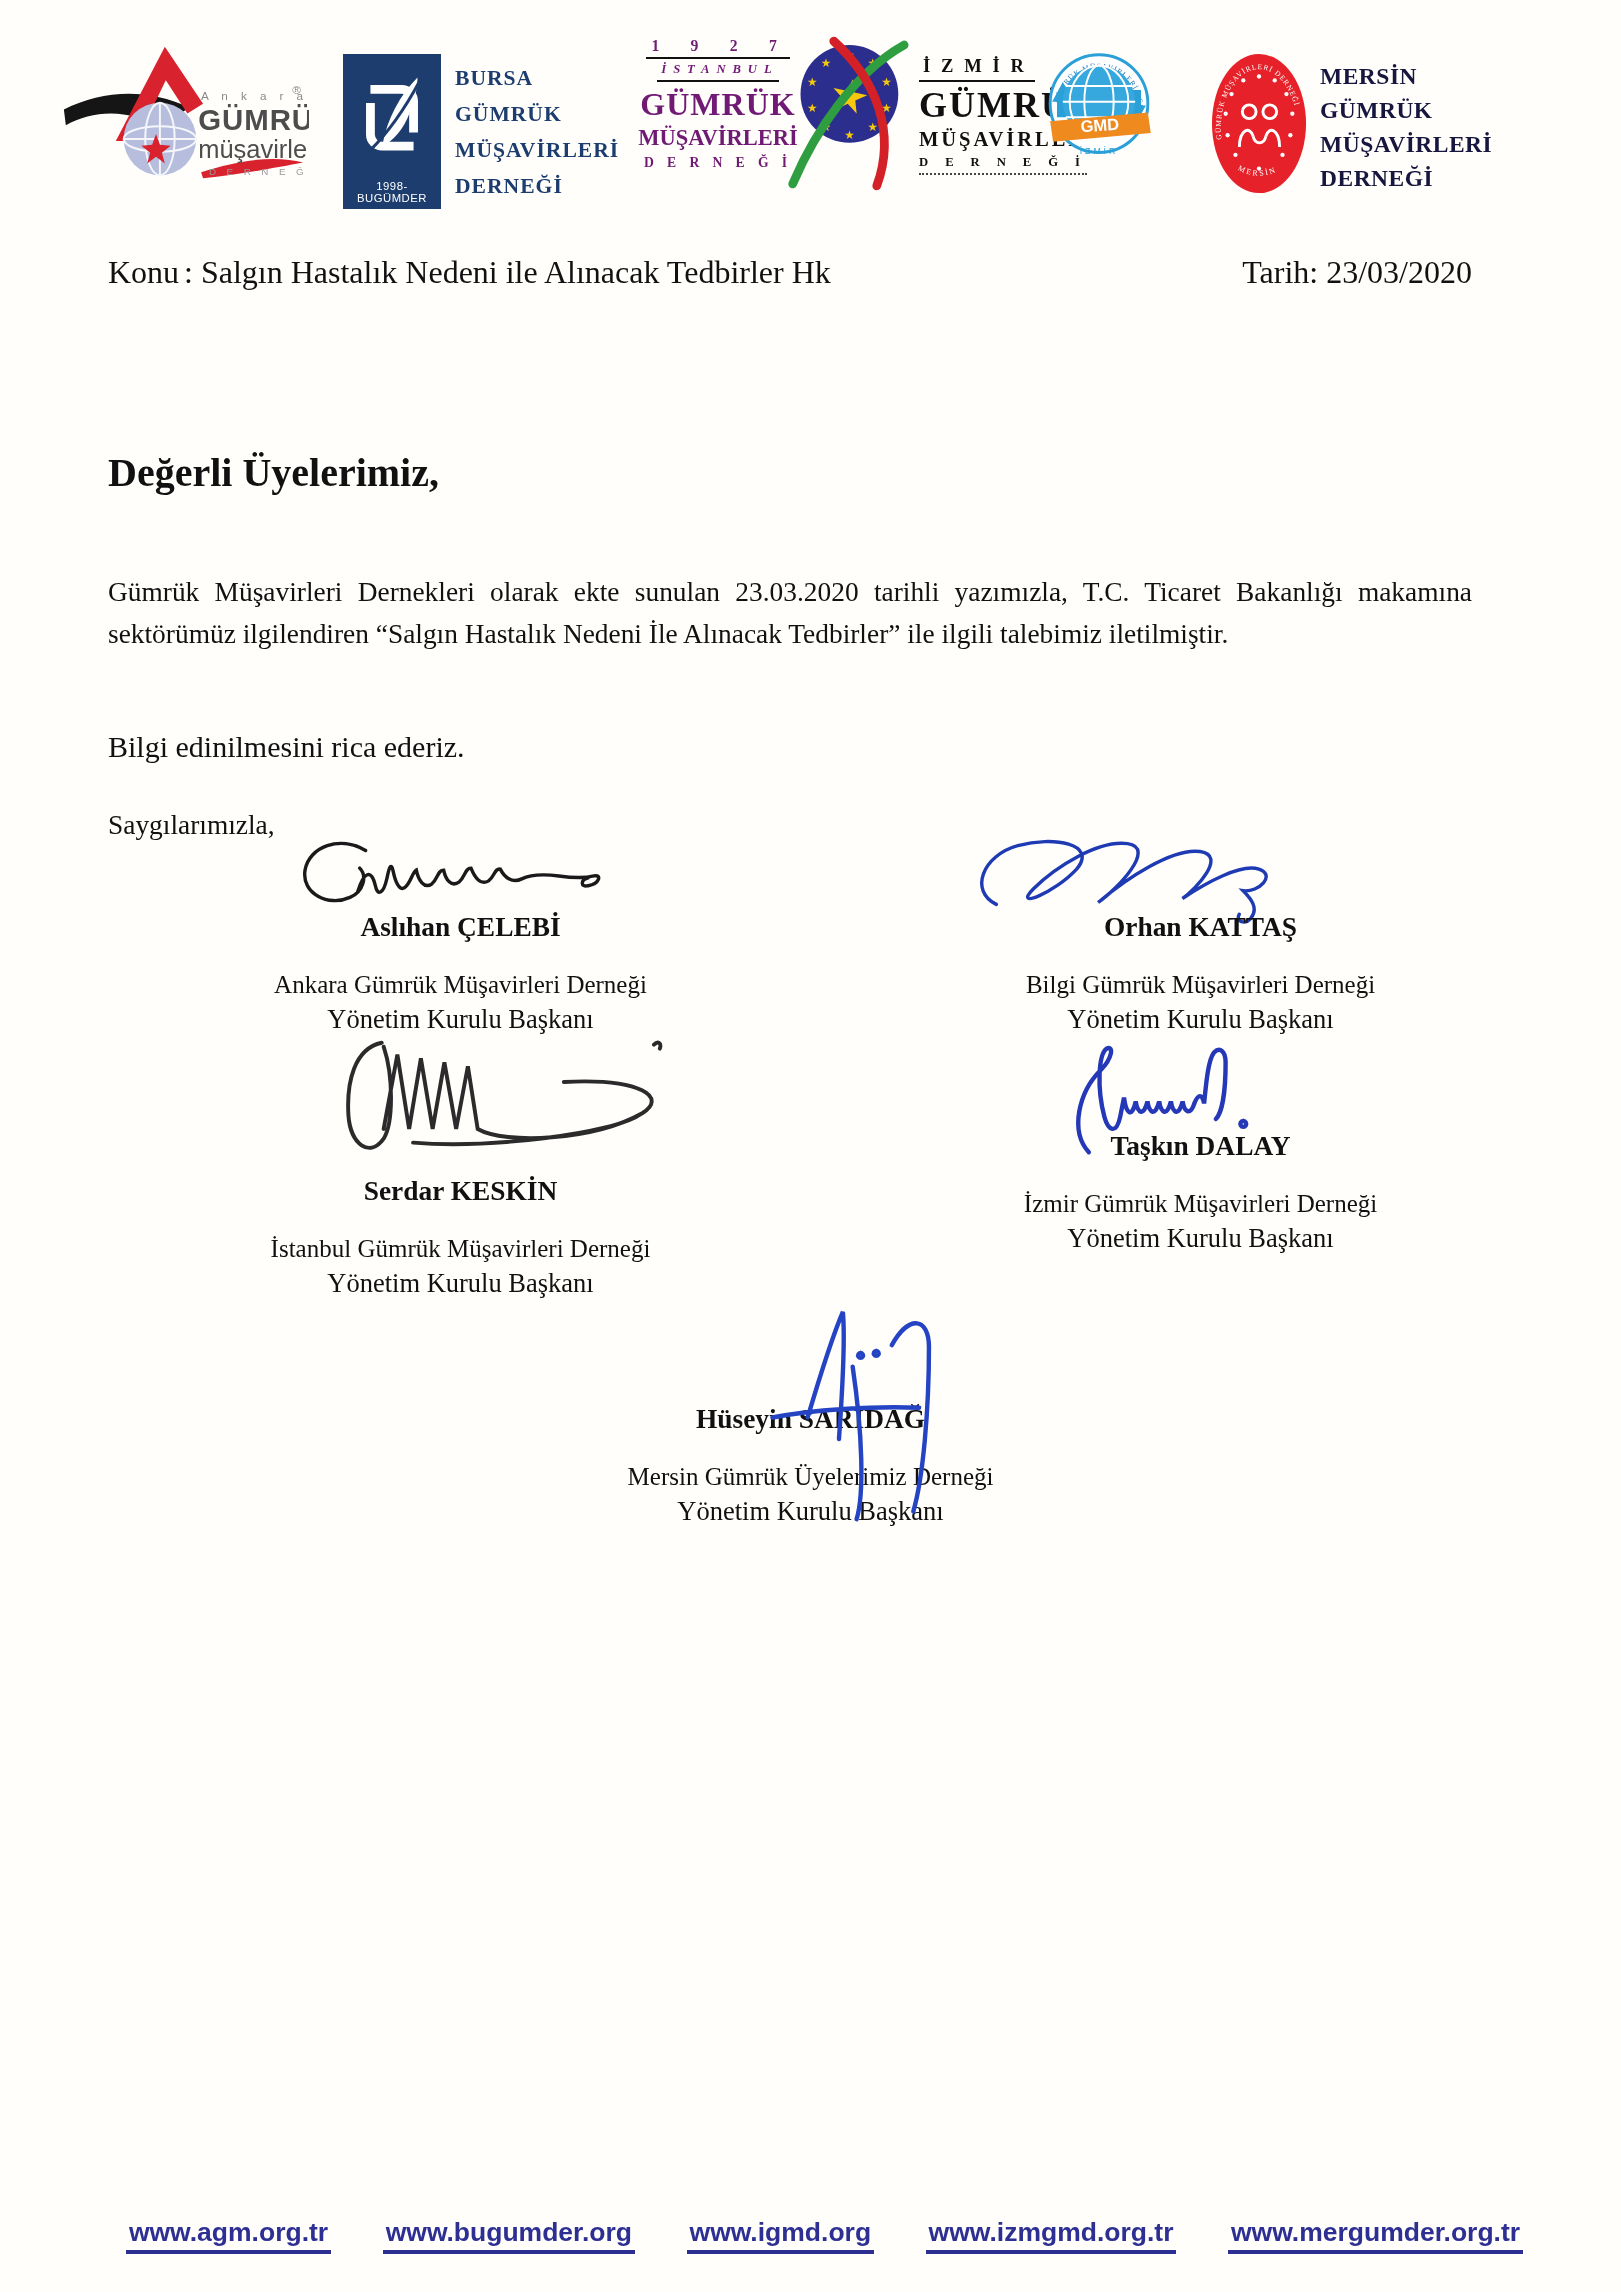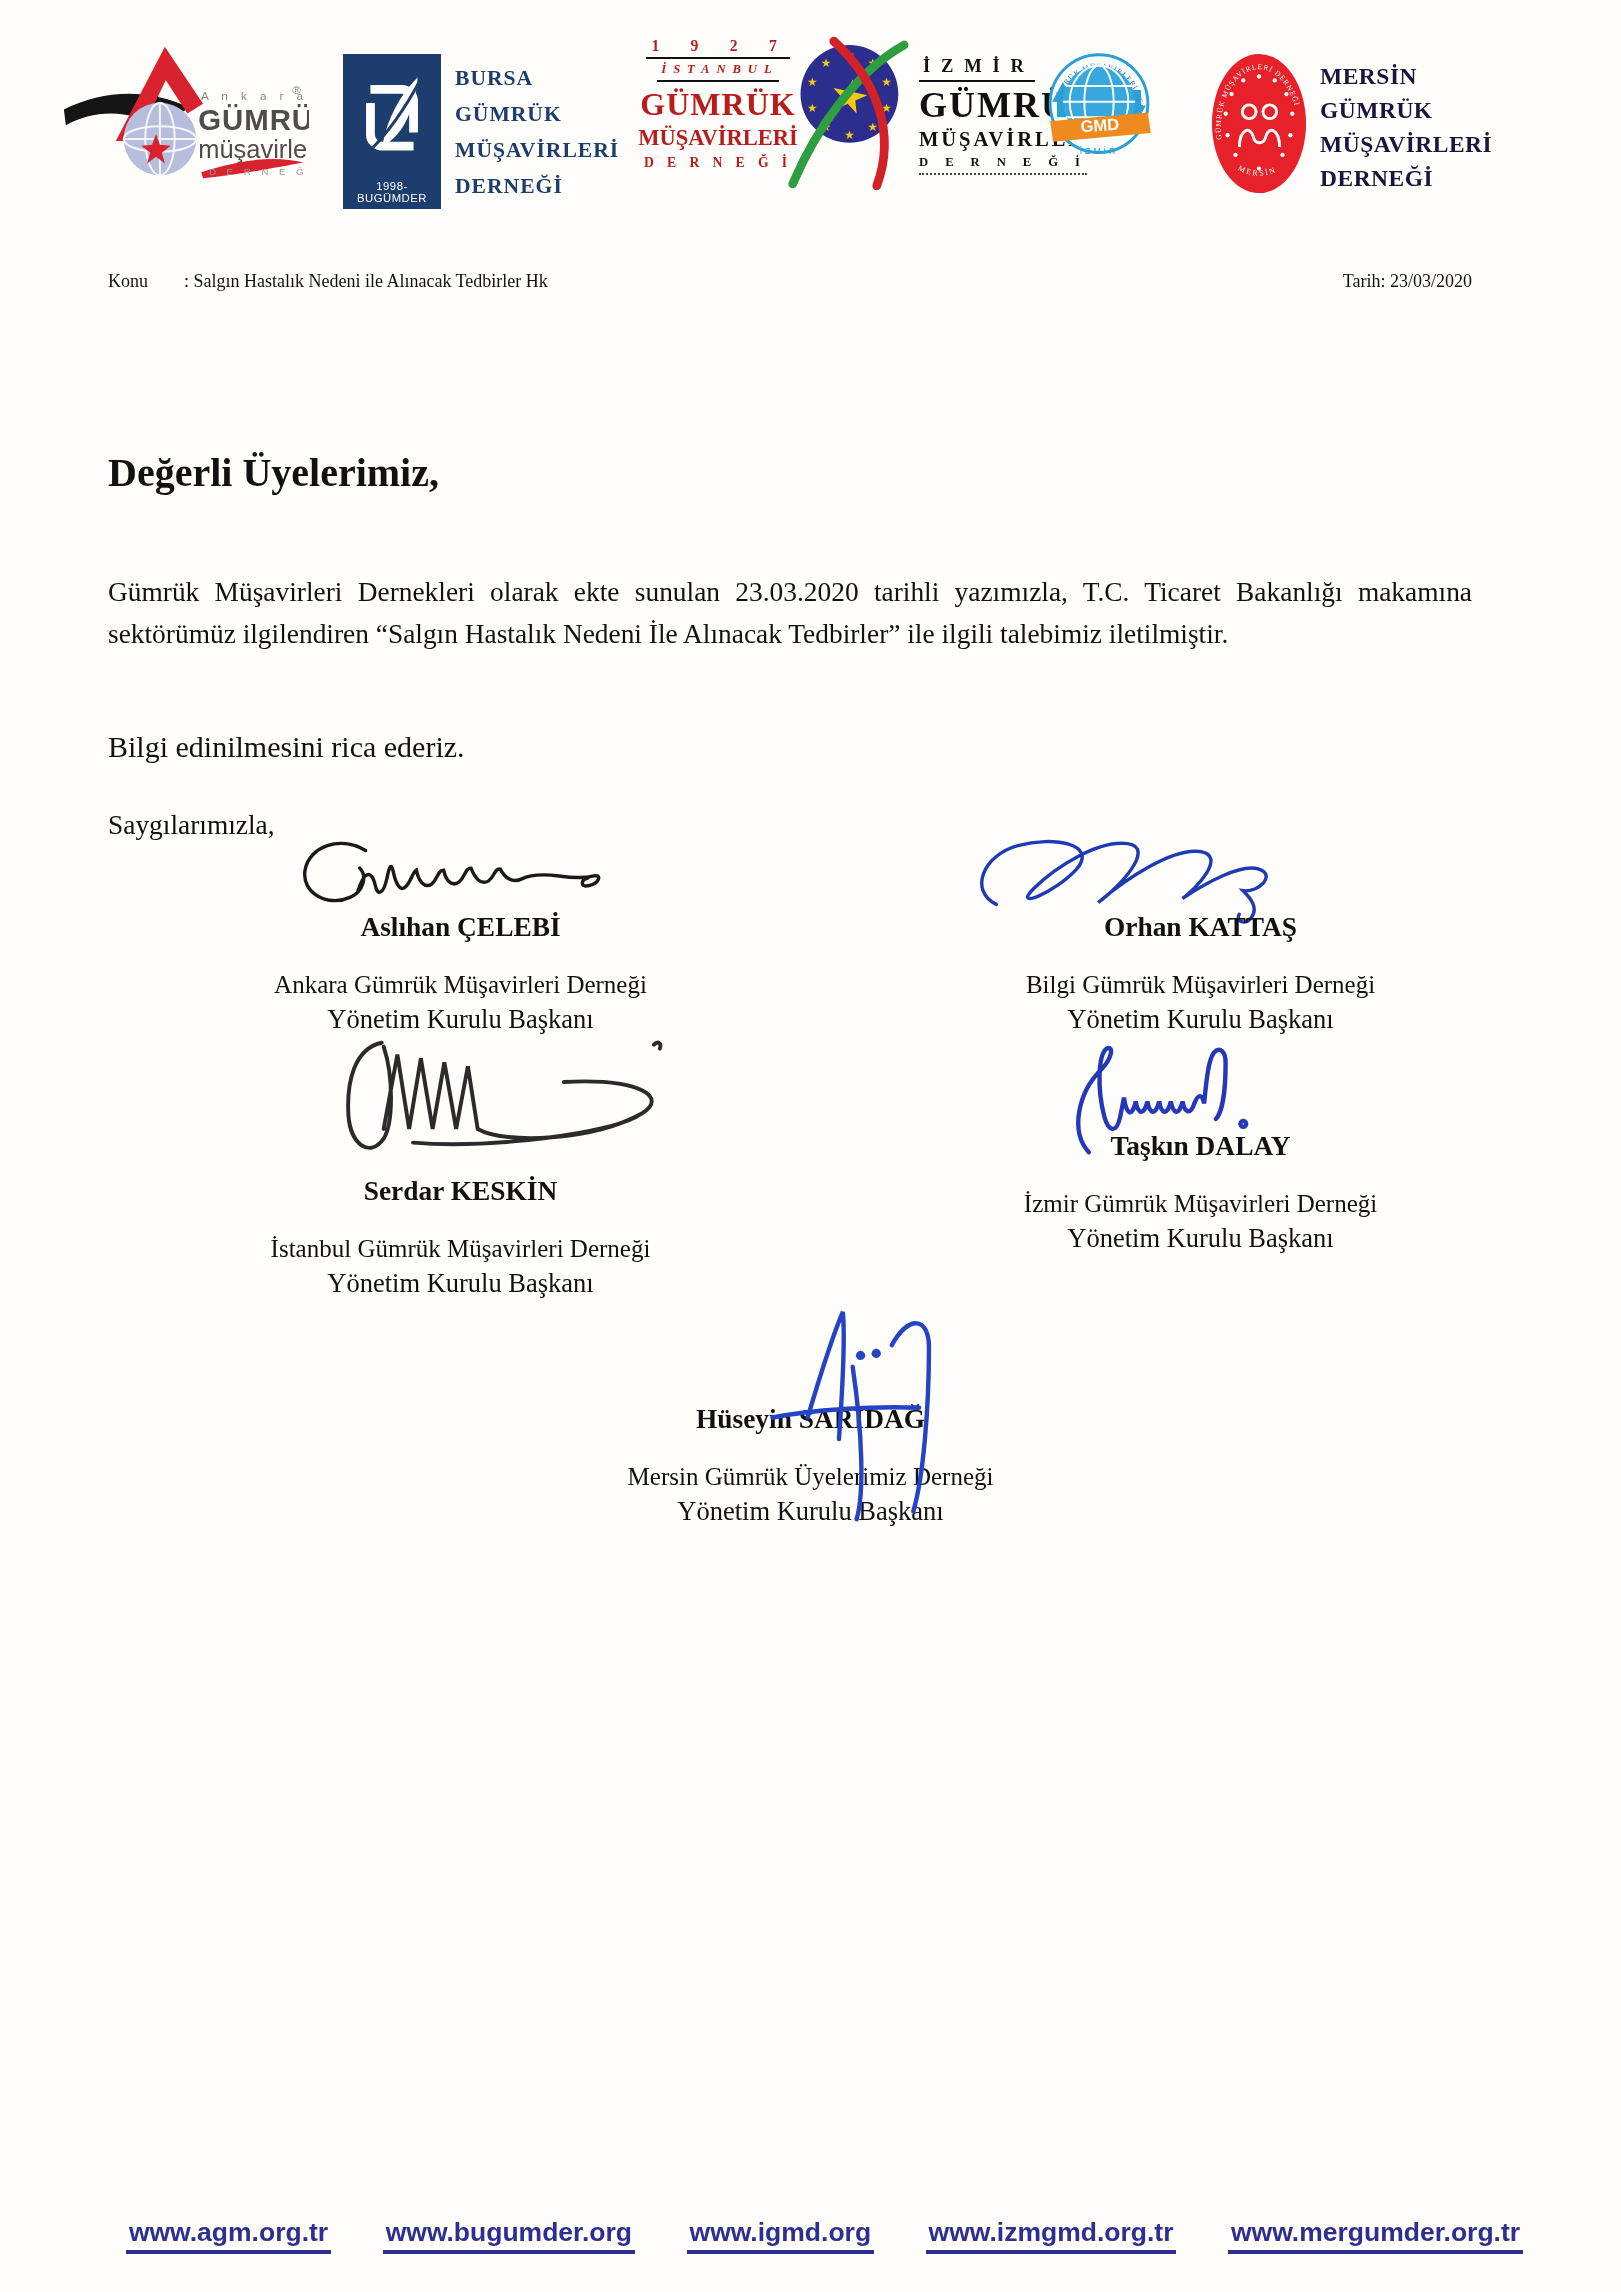--- a/index.html
+++ b/index.html
@@ -6,41 +6,41 @@
   .page{position:relative;width:1621px;height:2293px;margin:0 auto;background:#fffefb;
         font-family:"Liberation Serif",serif;color:#111;overflow:hidden;}
 
   
   .logo{position:absolute;}
   .bursa-square{position:absolute;left:0;top:0;width:98px;height:155px;background:#1c3d6e;}
   .bursa-badge{position:absolute;left:0;bottom:4.9px;width:100%;text-align:center;color:#fff;
                font-family:"Liberation Sans",sans-serif;font-size:11.3px;letter-spacing:0.5px;}
   .bursa-text{position:absolute;left:112px;top:5.9px;color:#1c3d6e;font-weight:600;
               font-size:21.6px;line-height:36px;letter-spacing:1px;}
-  .ist-text{position:absolute;left:0;top:0;width:176px;text-align:center;color:#b91c1c;}
+  .ist-text{position:absolute;left:0;top:0;width:176px;text-align:center;color:#701a75;}
   .ist-1927{font-size:15.7px;font-weight:bold;letter-spacing:13.7px;border-bottom:2px solid #101010;
             display:inline-block;padding:0 0 2px 5.9px;}
   .ist-city{font-size:12.7px;font-weight:bold;letter-spacing:6.9px;border-bottom:2.9px solid #101010;
             display:inline-block;padding:2px 0 2.9px 3.9px;margin-top:1px;font-style:italic;}
   .ist-gumruk{font-size:32px;font-weight:800;letter-spacing:1px;margin-top:3.9px;}
   .ist-mus{font-size:22.5px;font-weight:800;margin-top:2px;}
   .ist-der{font-size:13.7px;font-weight:700;letter-spacing:4.9px;margin-top:3.9px;}
   .izm-text{position:absolute;left:0;top:3.9px;color:#101010;}
   .izm-city{font-size:18.6px;font-weight:bold;letter-spacing:10.8px;border-bottom:2px solid #101010;
             display:inline-block;padding:0 0 2.9px 3.9px;}
   .izm-gumruk{font-size:36px;font-weight:800;letter-spacing:2px;margin-top:2px;}
   .izm-mus{font-size:20.6px;font-weight:800;letter-spacing:2.9px;margin-top:2px;}
   .izm-der{font-size:12.7px;font-weight:700;letter-spacing:6.9px;margin-top:3.9px;border-bottom:2px dotted #444;
            display:inline-block;padding-bottom:2.9px;}
   .mer-text{position:absolute;left:110px;top:7.8px;color:#16163e;font-weight:700;
             font-size:23.5px;line-height:34px;letter-spacing:0.5px;}
 
   
-  .meta-row{position:absolute;left:108px;top:271px;width:1364px;display:flex;
-            justify-content:space-between;font-size:18px;}
+  .meta-row{position:absolute;left:108px;top:254px;width:1364px;display:flex;
+            justify-content:space-between;font-size:32px;}
   .meta-subject .lbl{display:inline-block;width:76px;}
   .greeting{position:absolute;left:108px;top:449px;font-size:40px;font-weight:bold;}
   .paragraph{position:absolute;left:108px;top:571px;width:1364px;font-size:27.4px;
              line-height:42px;text-align:justify;}
   .note{position:absolute;left:108px;top:730px;font-size:30px;}
   .closing{position:absolute;left:108px;top:810px;font-size:27.4px;}
 
   
   .sigblock{position:absolute;width:549px;text-align:center;}
   .sig-name{font-size:27.4px;font-weight:bold;margin-bottom:6.9px;}

